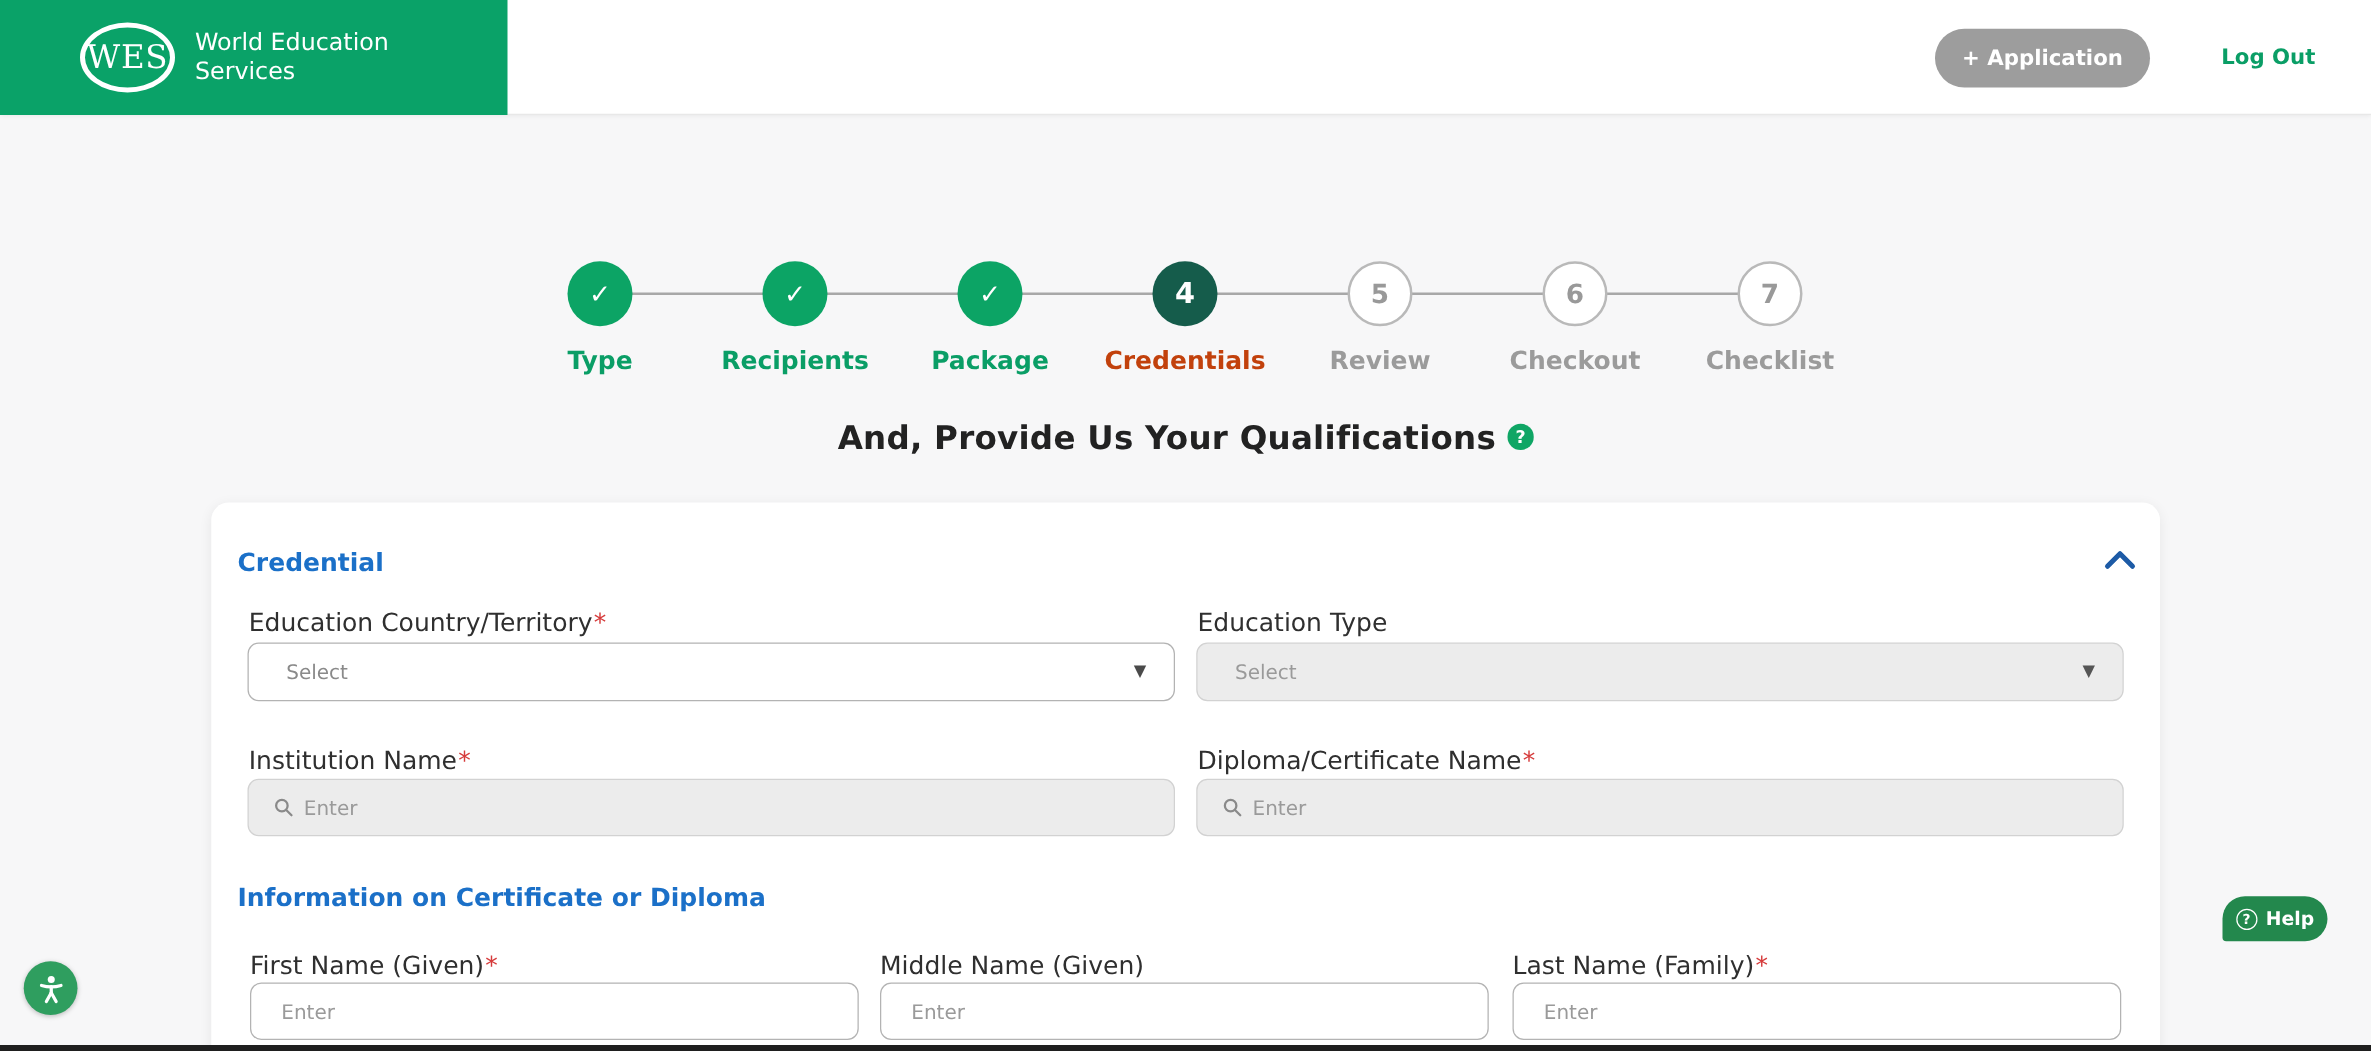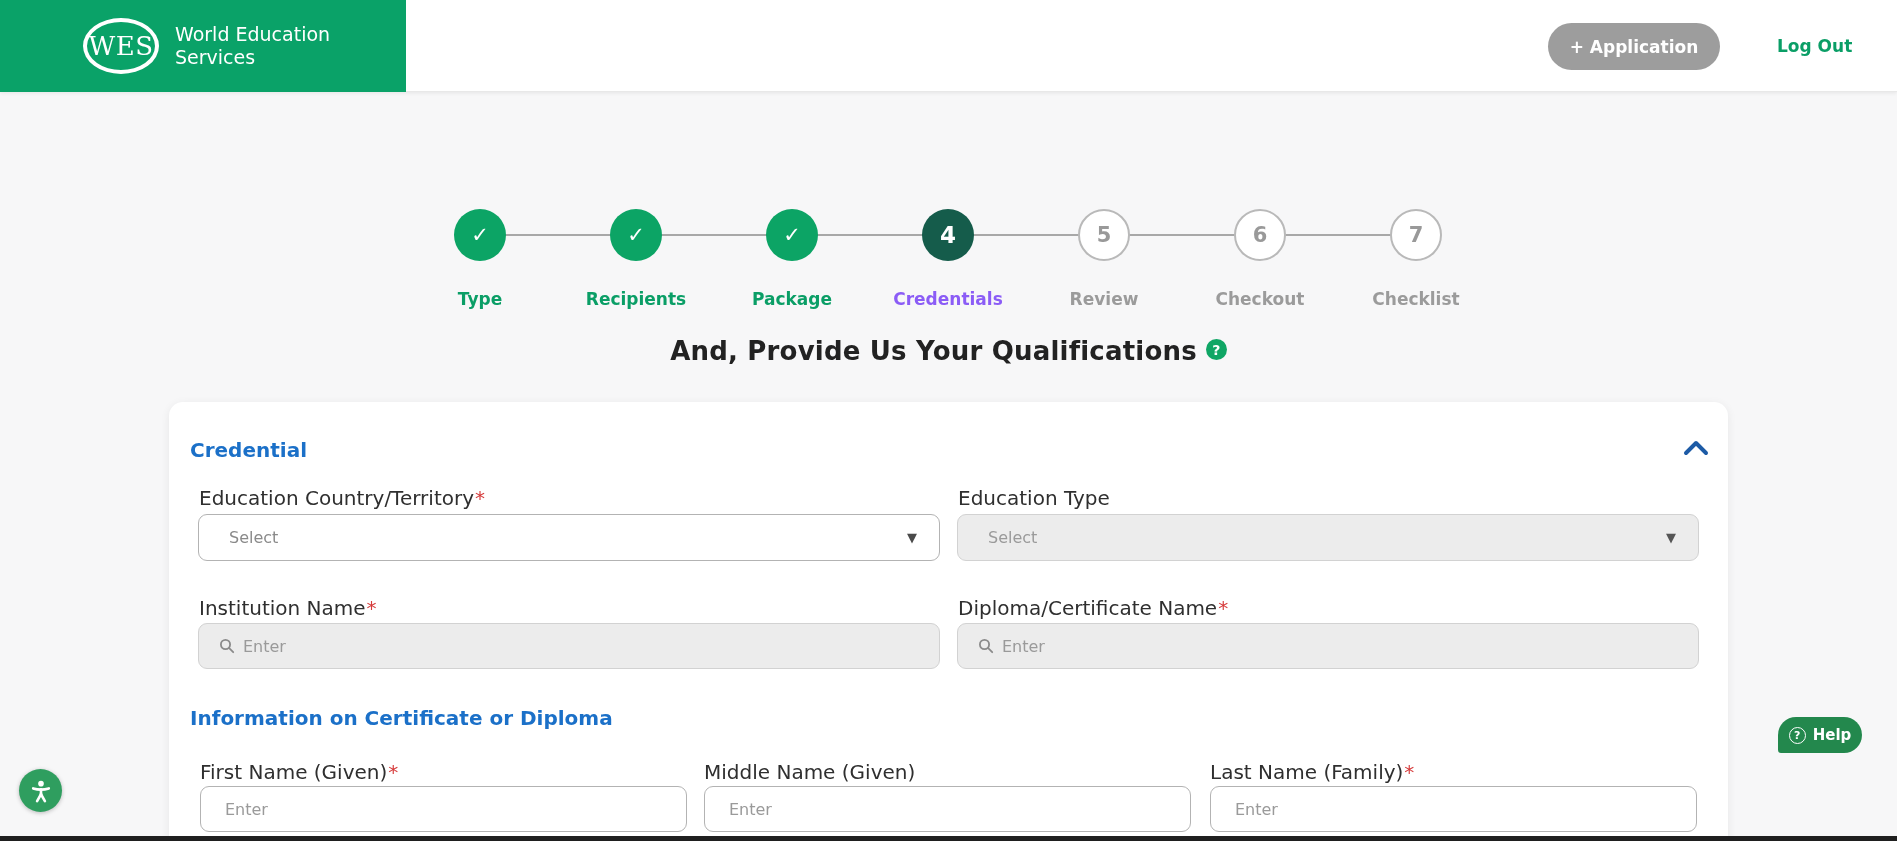--- a/index.html
+++ b/index.html
@@ -13,21 +13,21 @@
 
   
   .header {
     position:absolute; top:0; left:0; width:1897px; height:92px;
     background:#ffffff; border-bottom:1px solid #e8e8e8;
     box-shadow:0 1px 4px rgba(0,0,0,.08); z-index:20;
   }
   .logo-block {
     position:absolute; top:0; left:0; width:406px; height:92px;
     background:#0aa268; display:flex; align-items:center; gap:16px;
-    padding-left:83px; cursor:pointer;
+    padding-left:64px; cursor:pointer;
   }
   .logo-oval {
     width:76px; height:56px; border:4px solid #ffffff; border-radius:50%;
     display:flex; align-items:center; justify-content:center; flex:0 0 auto;
   }
   .logo-oval span {
     font-family:"DejaVu Serif","Liberation Serif",serif;
     font-size:26px; color:#ffffff; letter-spacing:.5px;
   }
   .logo-text { color:#ffffff; font-size:19px; line-height:1.2; font-weight:500; }
@@ -47,23 +47,23 @@
   .step-line { position:absolute; left:480px; top:234px; width:936px; height:2px; background:#a8a8a8; }
   .step { position:absolute; top:209px; width:160px; display:flex; flex-direction:column; align-items:center; cursor:pointer; z-index:5; }
   .dot {
     width:52px; height:52px; border-radius:50%;
     display:flex; align-items:center; justify-content:center;
     font-size:21px; font-weight:700;
   }
   .dot.complete { background:#0ca465; color:#ffffff; }
   .dot.active   { background:#155c4b; color:#ffffff; font-size:23px; }
   .dot.upcoming { background:#ffffff; border:2px solid #b9b9b9; color:#999999; }
-  .slabel { margin-top:28px; font-size:17px; font-weight:700; }
+  .slabel { margin-top:15px; font-size:20px; font-weight:700; }
   .slabel.complete { color:#0a9e66; }
-  .slabel.active   { color:#8b5cf6; }
+  .slabel.active   { color:#c2410c; }
   .slabel.upcoming { color:#9b9b9b; }
 
   
   .page-title-row {
     position:absolute; top:336px; left:0; width:1897px;
     display:flex; align-items:flex-start; justify-content:center; gap:9px;
   }
   .page-title { font-size:26px; font-weight:700; color:#222222; letter-spacing:.2px; }
   .title-help {
     width:21px; height:21px; border-radius:50%; background:#0fa665;

